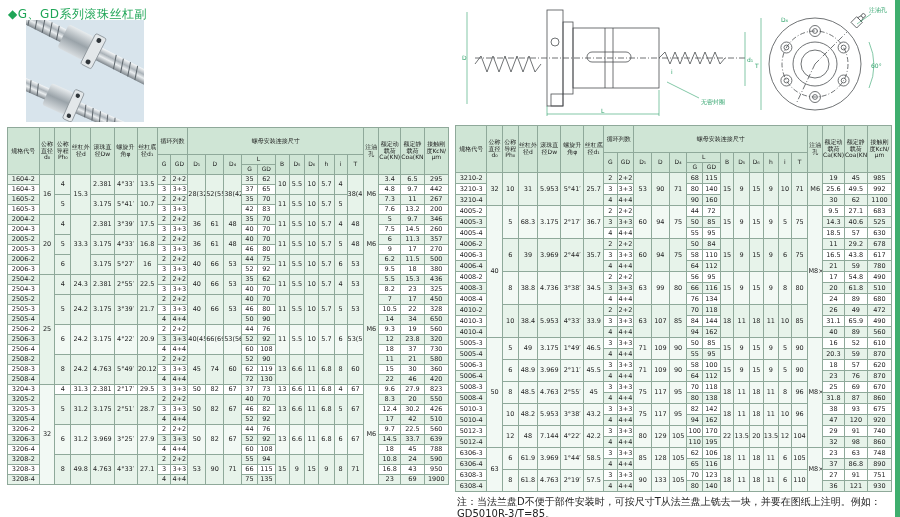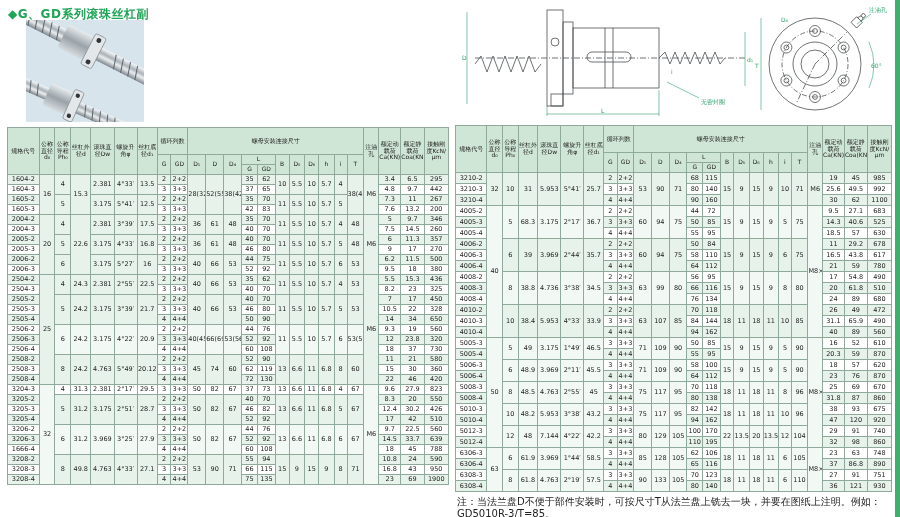--- a/index.html
+++ b/index.html
@@ -1,21 +1,21 @@
 <!DOCTYPE html>
 <html><head>
 <meta charset="utf-8">
 <style>
   html,body{margin:0;padding:0;background:#fff;}
   body{width:900px;height:517px;position:relative;overflow:hidden;
        font-family:"DejaVu Sans","Liberation Sans",sans-serif;color:#111;}
   .edge-strip{position:absolute;right:0;top:0;width:5px;height:517px;background:#3fae6e;}
   .panel-left{position:absolute;left:6px;top:2px;width:446px;}
   .panel-right{position:absolute;left:455px;top:0;width:438px;}
-  .page-title{position:absolute;left:2px;top:4px;font-size:12px;font-weight:bold;color:#1ea556;letter-spacing:.5px;}
+  .page-title{position:absolute;left:2px;top:4px;font-size:12px;font-weight:normal;color:#1ea556;letter-spacing:.5px;}
   .photo-wrap{position:absolute;left:20px;top:18px;width:118px;height:102px;}
   .draw-wrap{position:absolute;left:0;top:2px;width:438px;height:118px;}
   .tbl-wrap-l{position:absolute;left:1px;top:125px;width:442px;}
   .tbl-wrap-r{position:absolute;left:0;top:125px;width:437px;}
   table{border-collapse:collapse;width:100%;table-layout:fixed;}
   th,td{border:1px solid #8fa99a;text-align:center;padding:0;overflow:hidden;white-space:normal;}
   th{font-size:6px;font-weight:normal;background:#cfe5d5;color:#1a1a1a;line-height:1.12;vertical-align:middle;}
   td{font-size:6.5px;line-height:1.05;background:#fff;color:#222;}
   tr.hr0 th{height:26px;}
   tr.hr1 th,tr.hr2 th{height:9px;}
@@ -189,21 +189,21 @@
             <td>65</td>
             <td>4.8</td>
             <td>9.7</td>
             <td>442</td>
           </tr>
           <tr class="g">
             <td>1605-2</td>
             <td rowspan="2" class="m">5</td>
             <td rowspan="2" class="m">3.175</td>
             <td rowspan="2" class="m">5°41′</td>
-            <td rowspan="2" class="m">12.5</td>
+            <td rowspan="2" class="m">10.7</td>
             <td>2</td>
             <td>2+2</td>
             <td>35</td>
             <td>70</td>
             <td rowspan="2" class="m">11</td>
             <td rowspan="2" class="m">5.5</td>
             <td rowspan="2" class="m">10</td>
             <td rowspan="2" class="m">5.7</td>
             <td rowspan="2" class="m">5</td>
             <td>7.3</td>
@@ -217,21 +217,21 @@
             <td>42</td>
             <td>83</td>
             <td>7.6</td>
             <td>13.2</td>
             <td>200</td>
           </tr>
           <tr class="g">
             <td>2004-2</td>
             <td rowspan="6" class="m">20</td>
             <td rowspan="2" class="m">4</td>
-            <td rowspan="6" class="m">22.6</td>
+            <td rowspan="6" class="m">33.3</td>
             <td rowspan="2" class="m">2.381</td>
             <td rowspan="2" class="m">3°39′</td>
             <td rowspan="2" class="m">17.5</td>
             <td>2</td>
             <td>2+2</td>
             <td rowspan="2" class="m">36</td>
             <td rowspan="2" class="m">61</td>
             <td rowspan="2" class="m">48</td>
             <td>35</td>
             <td>70</td>
@@ -588,21 +588,21 @@
             <td>3206-3</td>
             <td>3</td>
             <td>3+3</td>
             <td>52</td>
             <td>92</td>
             <td>14.5</td>
             <td>33.7</td>
             <td>639</td>
           </tr>
           <tr>
-            <td>1666-4</td>
+            <td>3206-4</td>
             <td>4</td>
             <td>4+4</td>
             <td>60</td>
             <td>108</td>
             <td>18</td>
             <td>45</td>
             <td>788</td>
           </tr>
           <tr class="g">
             <td>3208-2</td>

